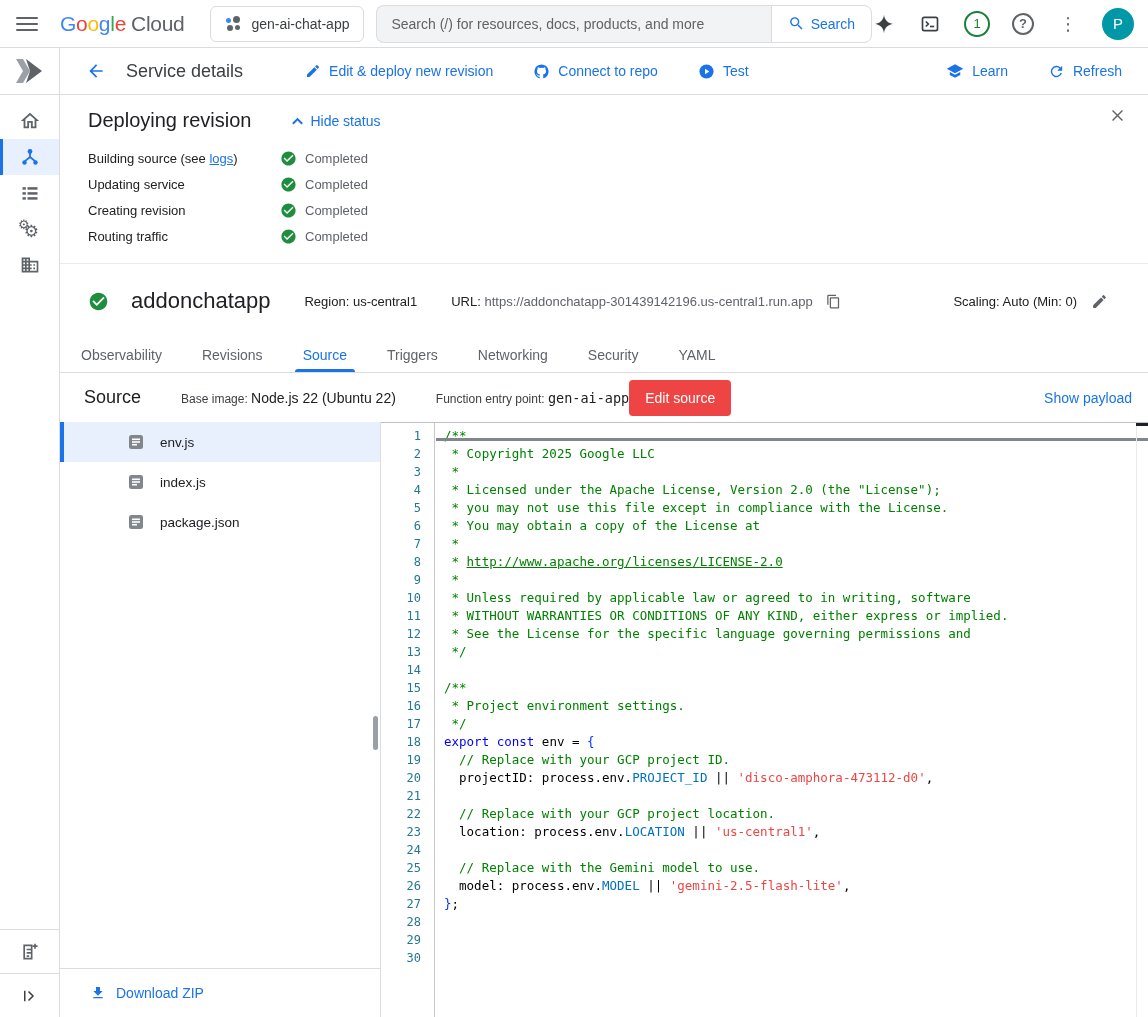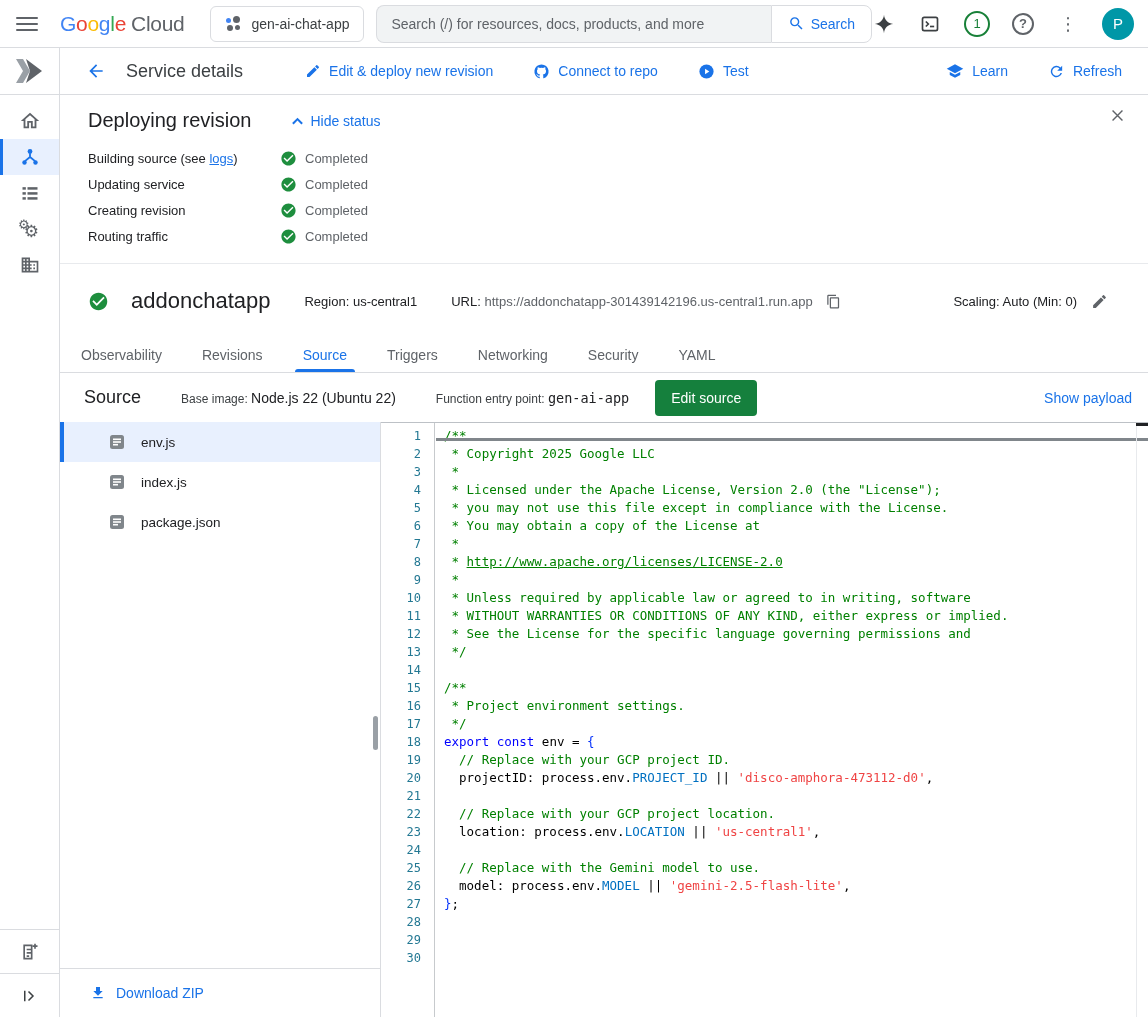--- a/index.html
+++ b/index.html
@@ -73,27 +73,27 @@
   .tab { display:flex; align-items:center; padding:0 20px; font-size:14px; font-weight:500; color:#5f6368; cursor:pointer; position:relative; }
   .tab.active { color:#1a73e8; }
   .tab.active::after { content:""; position:absolute; left:12px; right:12px; bottom:0; height:3px; background:#1a73e8; border-radius:3px 3px 0 0; }
 
   
   .srcbar { height:49px; display:flex; align-items:center; padding:0 16px 0 24px; flex:0 0 auto; }
   .srctitle { font-size:18px; color:#202124; }
   .kv { margin-left:40px; font-size:12px; color:#3c4043; white-space:nowrap; }
   .kv .v { font-size:14px; color:#202124; }
   .kv .mono { font-family:"DejaVu Sans Mono", monospace; font-size:13.5px; }
-  .editsrc { margin-left:26px; background:#15803d; color:#fff; border:none; border-radius:4px; height:36px; padding:0 16px; font-size:14px; font-weight:500; font-family:"Liberation Sans",sans-serif; cursor:pointer; }
+  .editsrc { background:#ef4444; color:#fff; border:none; border-radius:4px; height:36px; padding:0 16px; font-size:14px; font-weight:500; font-family:"Liberation Sans",sans-serif; cursor:pointer; }
   .showpayload { margin-left:auto; color:#1a73e8; font-size:14px; font-weight:500; cursor:pointer; }
 
   
   .content { flex:1; display:flex; min-height:0; }
   .filepanel { width:321px; border-right:1px solid #dadce0; display:flex; flex-direction:column; position:relative; flex:0 0 auto; }
-  .filerow { height:40px; display:flex; align-items:center; gap:16px; padding-left:49px; font-size:13.5px; color:#202124; cursor:pointer; position:relative; }
+  .filerow { height:40px; display:flex; align-items:center; gap:16px; padding-left:68px; font-size:13.5px; color:#202124; cursor:pointer; position:relative; }
   .filerow.sel { background:#e8f0fe; }
   .filerow.sel::before { content:""; position:absolute; left:0; top:0; bottom:0; width:4px; background:#1a73e8; }
   .panelscroll { position:absolute; right:2px; top:294px; width:5px; height:34px; background:#9aa0a6; border-radius:3px; }
   .filefooter { margin-top:auto; border-top:1px solid #dadce0; height:49px; display:flex; align-items:center; padding-left:30px; }
   .dlzip { display:flex; align-items:center; gap:10px; color:#1a73e8; font-size:14px; font-weight:500; cursor:pointer; }
 
   .editor { flex:1; position:relative; border-top:1px solid #bdc1c6; display:flex; overflow:hidden; background:#fff; }
   .gutter { width:54px; padding-top:4px; flex:0 0 auto; border-right:1px solid #c7cacd; }
   .lnum { height:18px; line-height:18px; text-align:right; padding-right:13px; font-family:"DejaVu Sans Mono", monospace; font-size:12px; color:#237893; }
   .codearea { flex:1; padding:4px 0 0 9px; }

